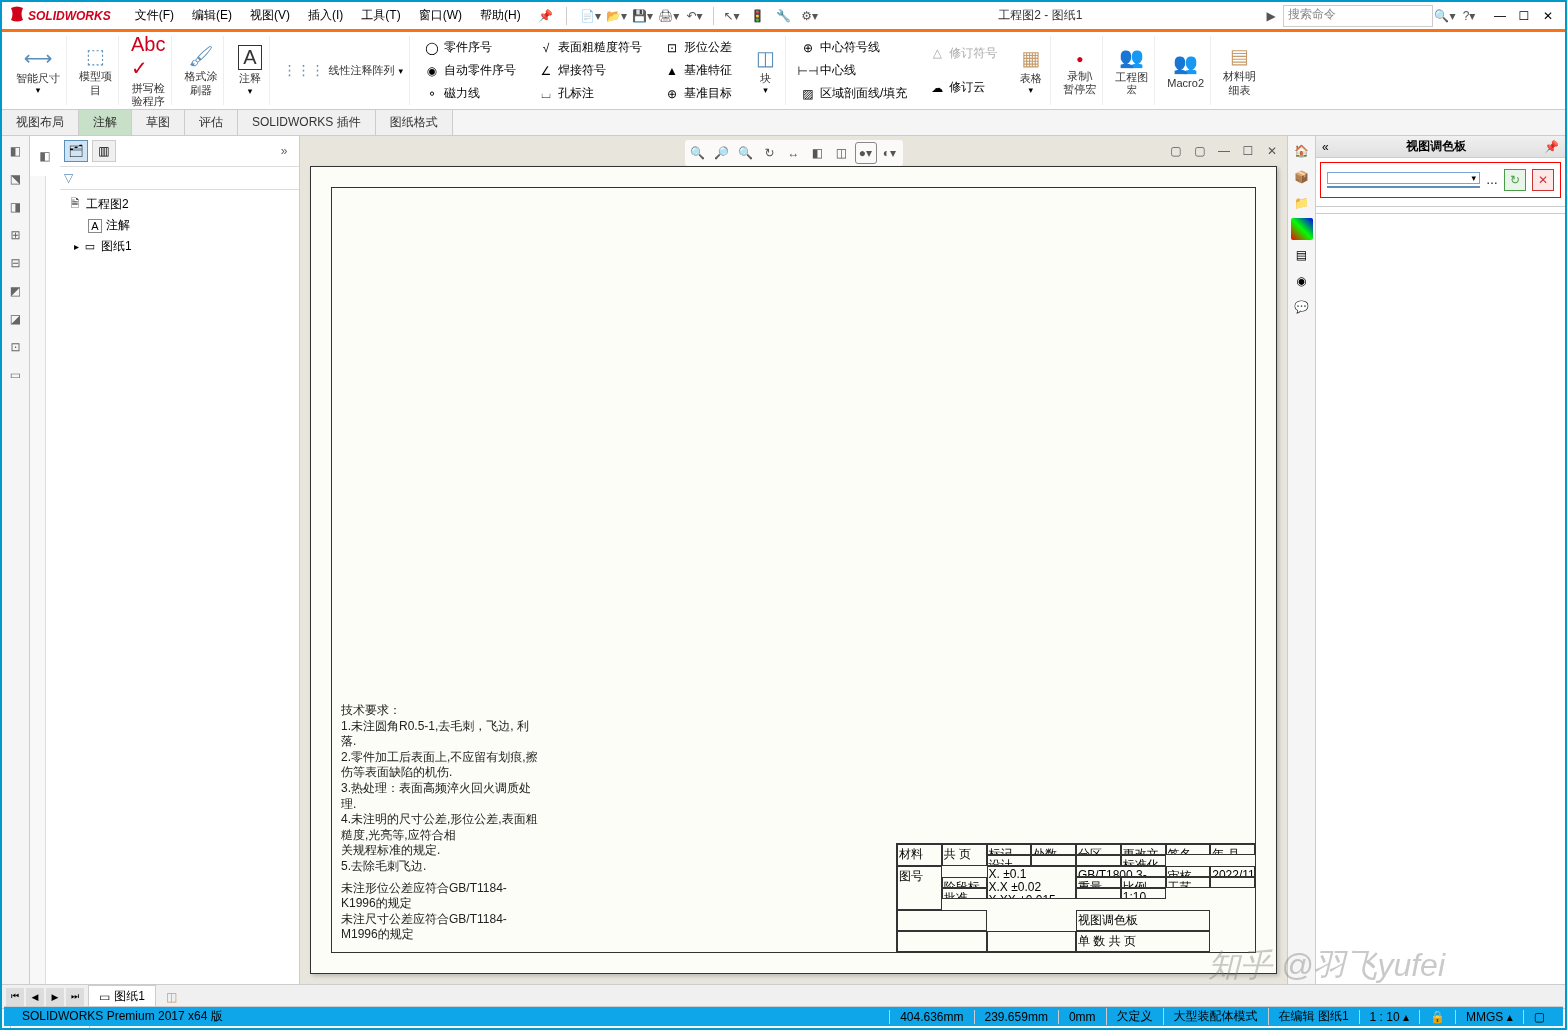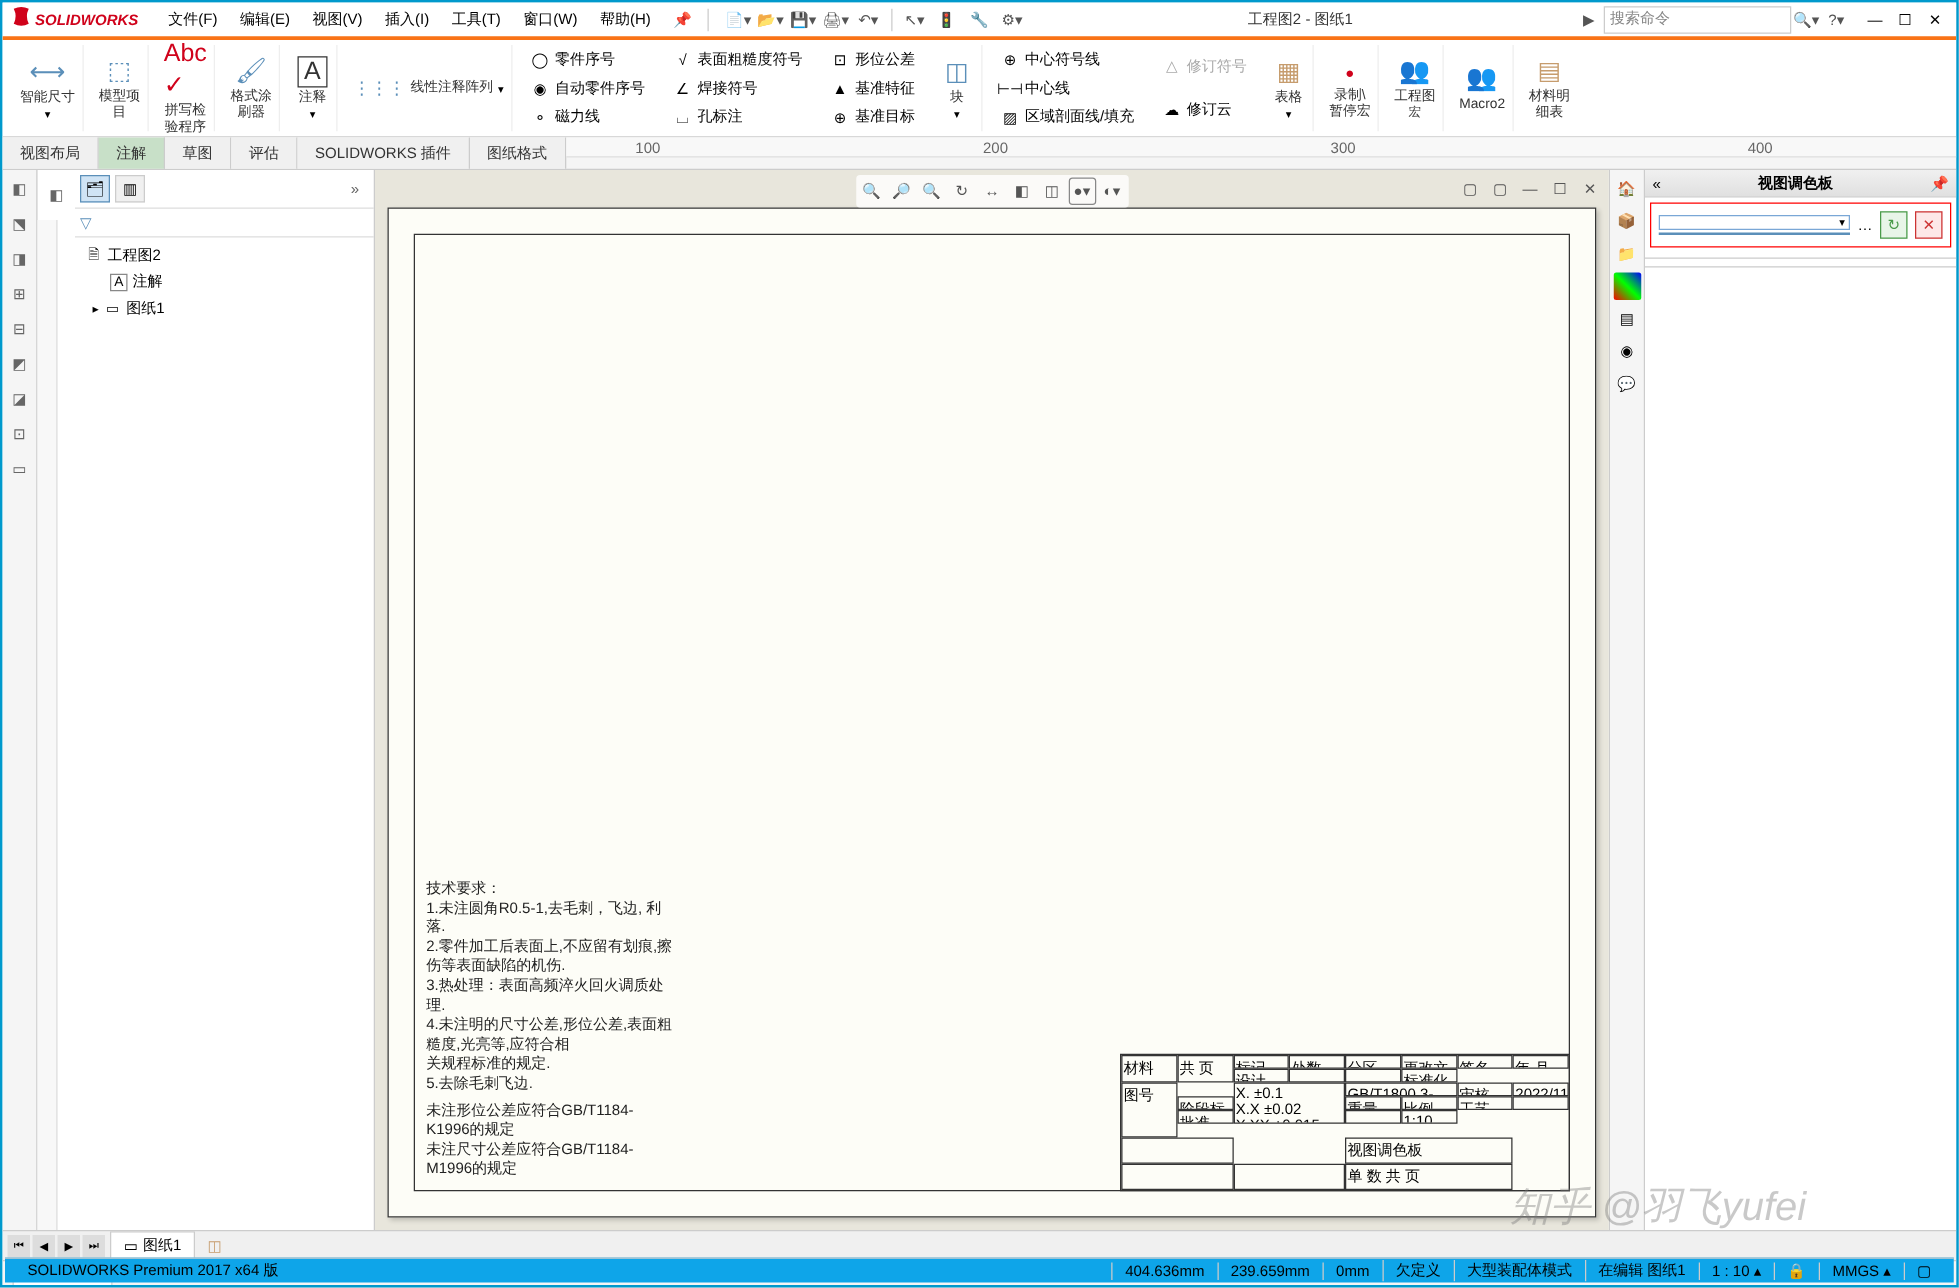--- a/index.html
+++ b/index.html
@@ -251,26 +251,20 @@
   </div>
 </div>
 
 <div class="tabs-row">
   <div class="tab">视图布局</div>
   <div class="tab highlight">注解</div>
   <div class="tab">草图</div>
   <div class="tab">评估</div>
   <div class="tab">SOLIDWORKS 插件</div>
   <div class="tab">图纸格式</div>
-  <div class="ruler-h" style="flex:1;position:relative;">
-    <span style="left:5%;">100</span>
-    <span style="left:30%;">200</span>
-    <span style="left:55%;">300</span>
-    <span style="left:85%;">400</span>
-  </div>
 </div>
 
 <div class="main-area">
   <div class="left-toolbar">
     <span class="lt-btn">◧</span>
     <span class="lt-btn">⬔</span>
     <span class="lt-btn">◨</span>
     <span class="lt-btn">⊞</span>
     <span class="lt-btn">⊟</span>
     <span class="lt-btn">◩</span>

